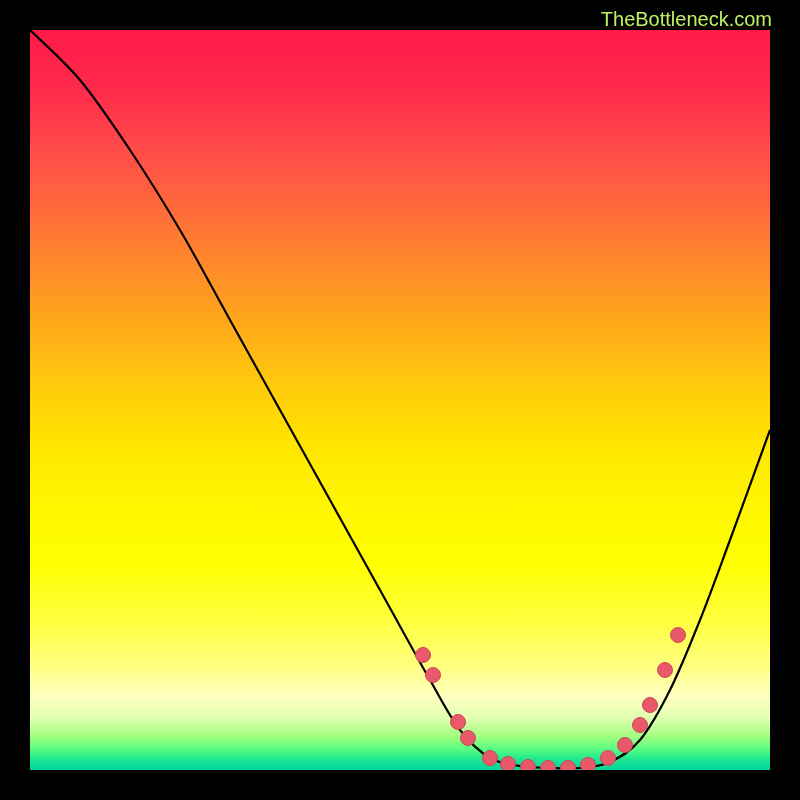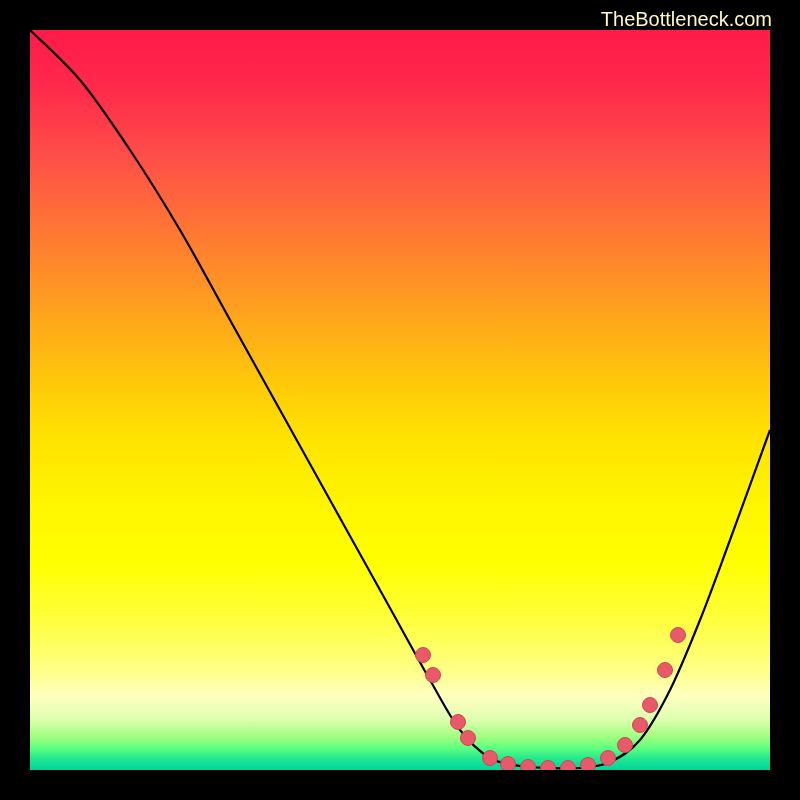--- a/index.html
+++ b/index.html
@@ -1,17 +1,17 @@
 <!DOCTYPE html>
 <html><head>
 <meta charset="utf-8">
 <style>
   * { margin: 0; padding: 0; box-sizing: border-box; }
   body { width: 800px; height: 800px; background: #000; position: relative; font-family: Arial, sans-serif; }
-  .watermark { position: absolute; top: 8px; right: 28px; color: #fef9c3; font-size: 20px; font-weight: 500; z-index: 10; }
+  .watermark { position: absolute; top: 8px; right: 28px; color: #bef264; font-size: 20px; font-weight: 500; z-index: 10; }
   .gradient-area { position: absolute; top: 30px; left: 30px; width: 740px; height: 740px; background: linear-gradient(to bottom,
       #ff1a4a 0%,
       #ff2a4a 8%,
       #ff4a4a 16%,
       #ff6a3a 24%,
       #ff8a2a 32%,
       #ffaa1a 40%,
       #ffca0a 48%,
       #ffe500 56%,
       #fff500 64%,

